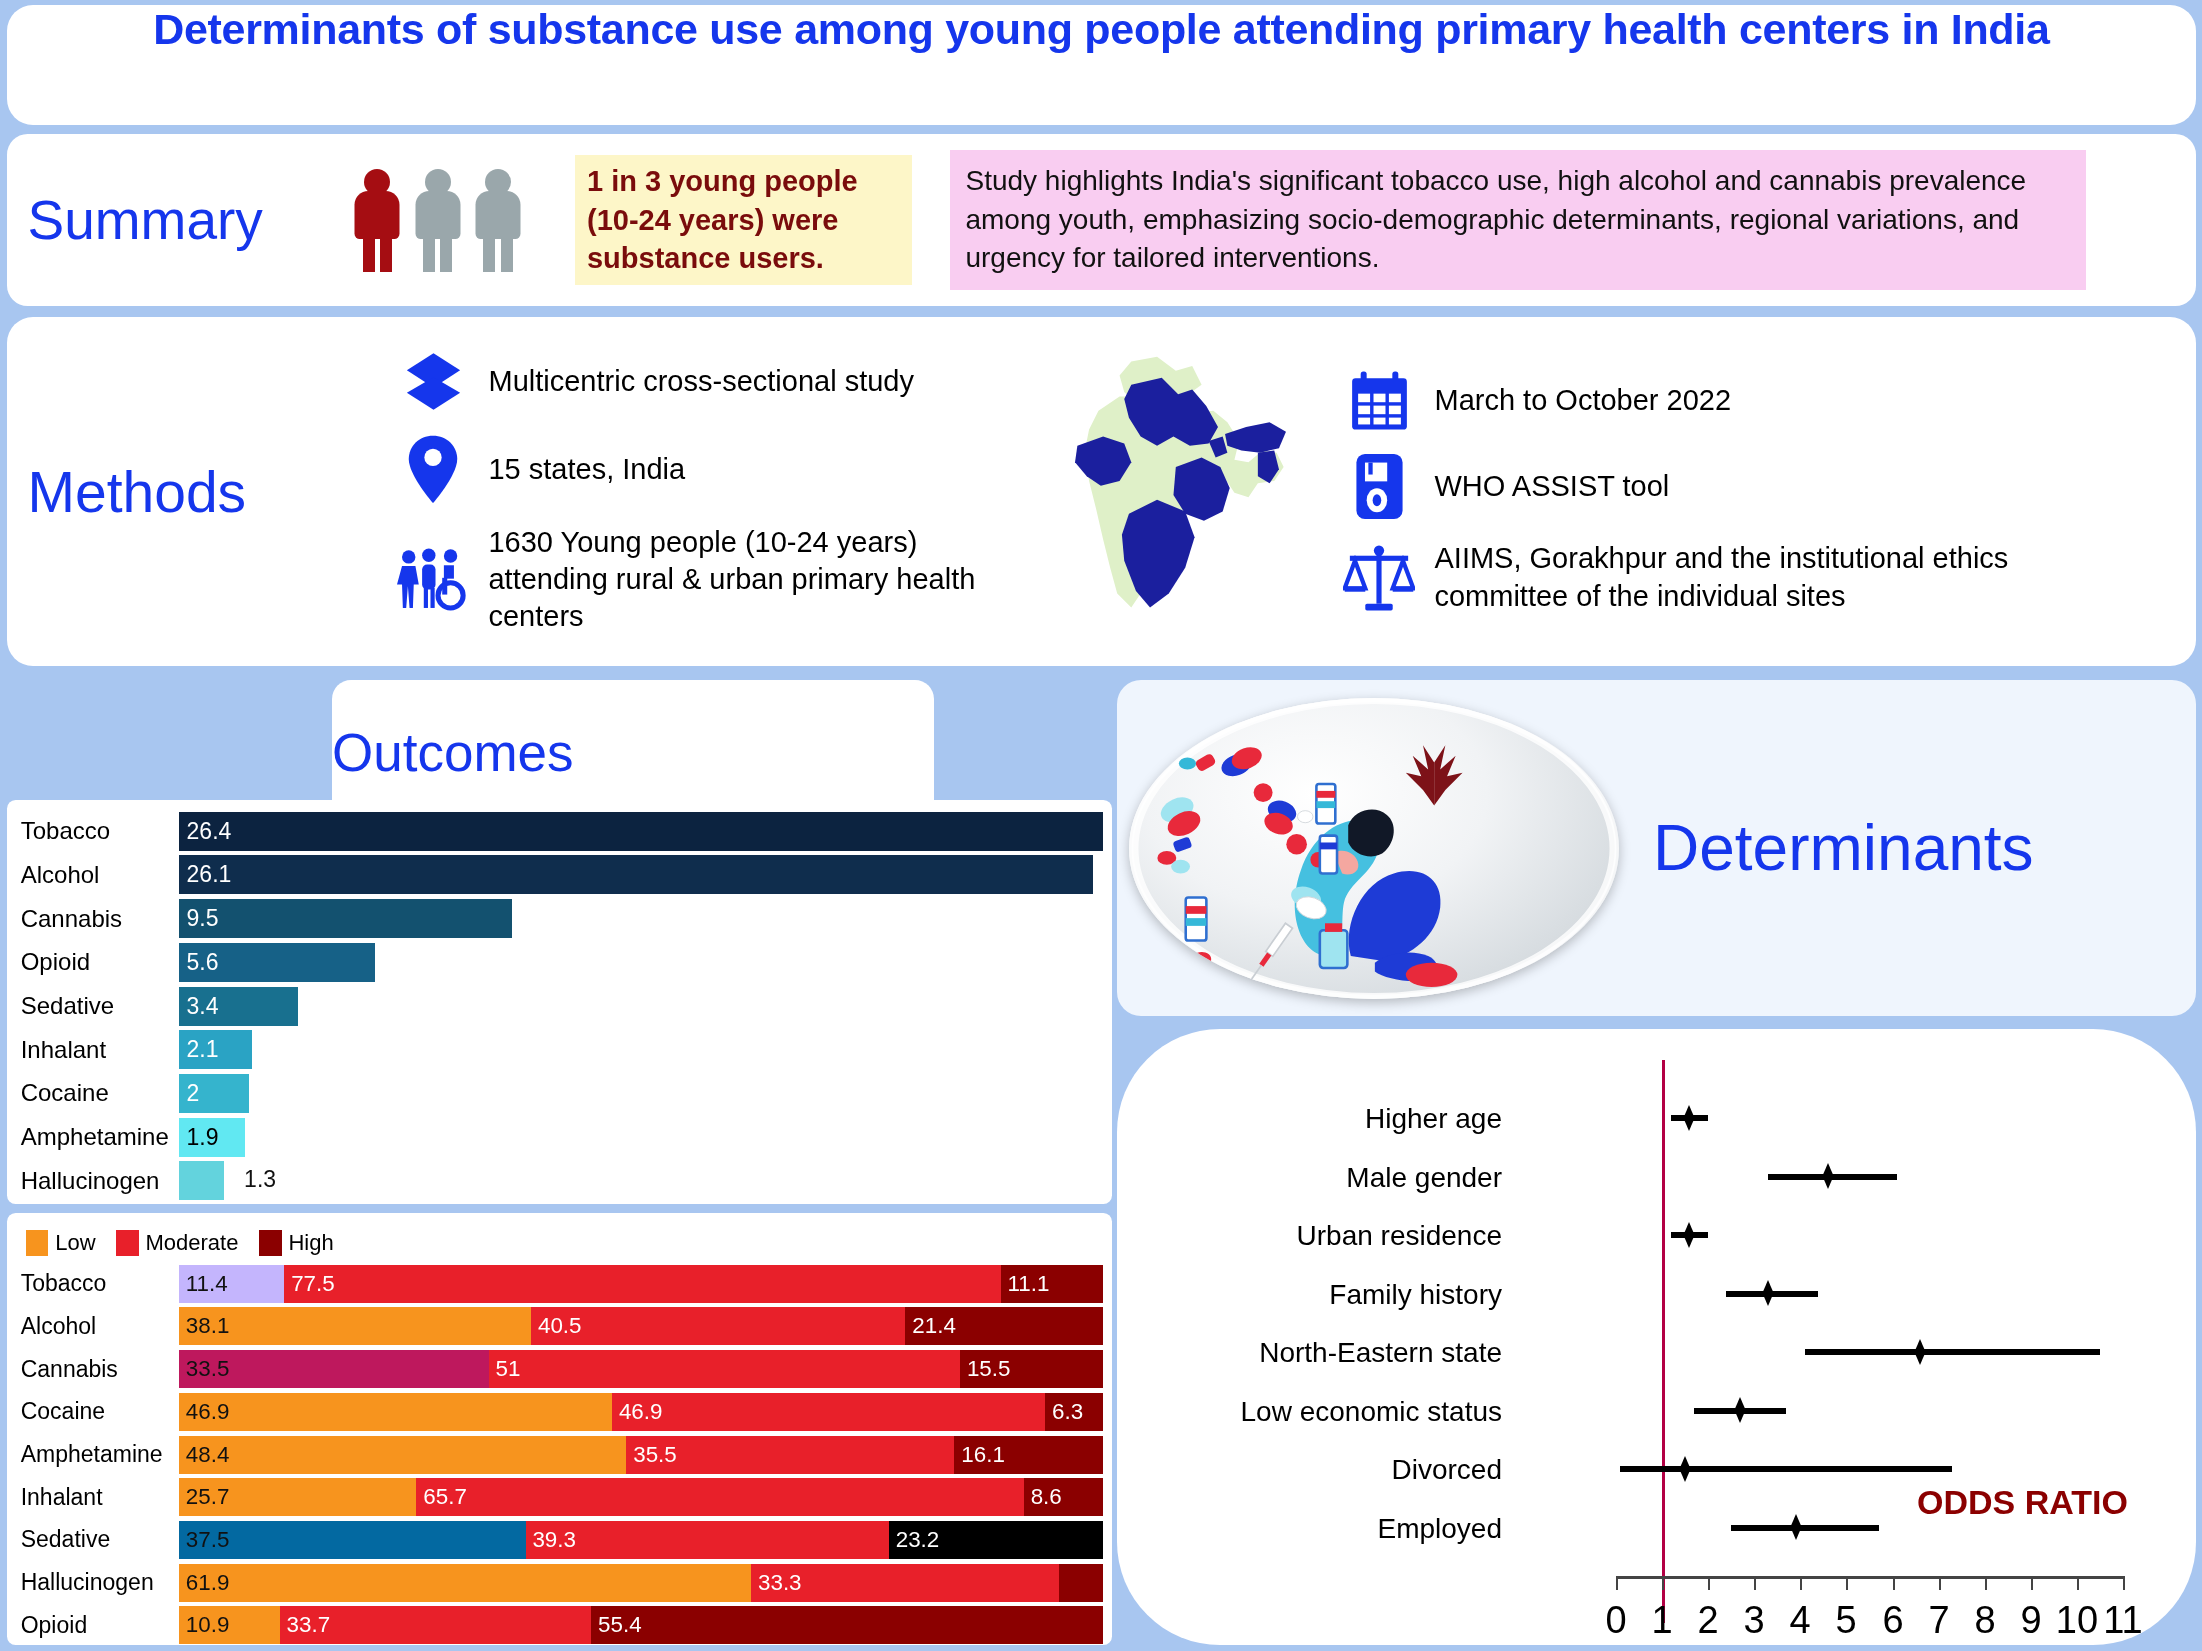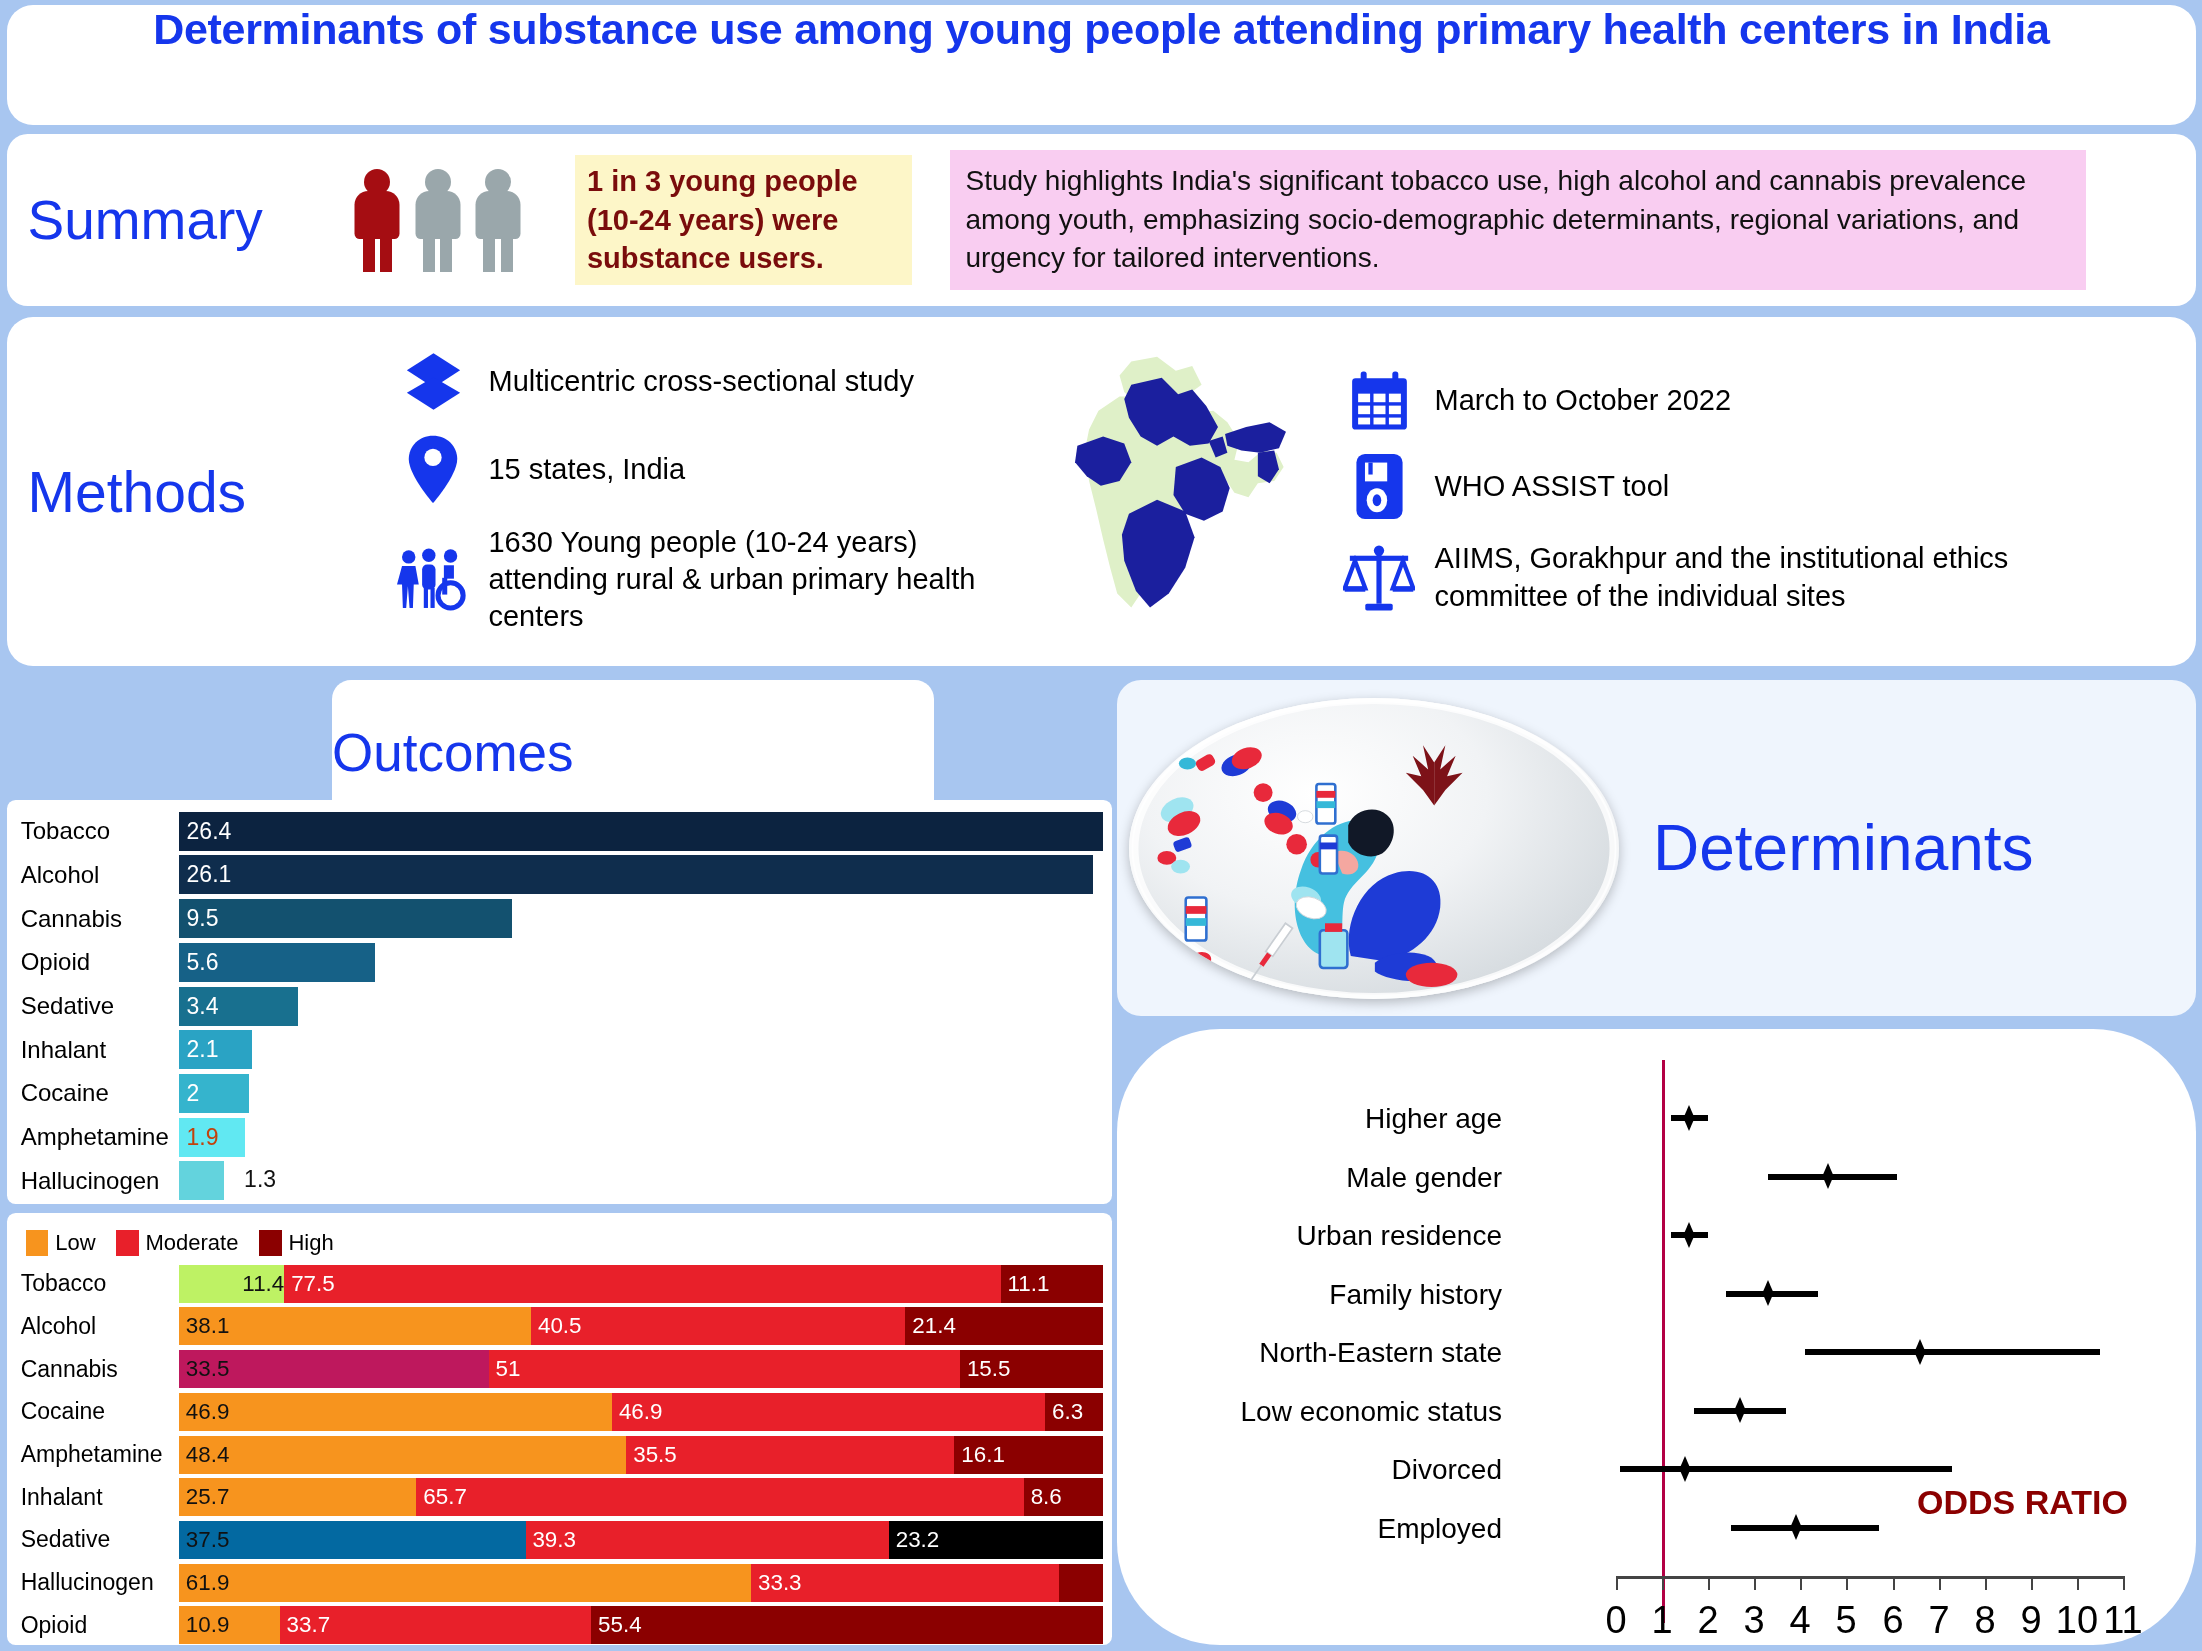--- a/index.html
+++ b/index.html
@@ -98,21 +98,21 @@
   
   #bar-chart-card {
     left: 6.9px; top: 800px; width: 1105px; height: 404px;
     border-radius: 8.6px; padding: 10.3px 8.6px 8.6px 0;
   }
   .bar-row { display: flex; align-items: center; height: 42px; margin-bottom: 1.7px; }
   .bar-label { width: 172px; flex: none; font-size: 24px; color: #000; padding-left: 13.8px; }
   .bar-track { flex: 1; position: relative; height: 39px; }
   .bar-fill { height: 39px; display: flex; align-items: center; }
   .bar-val { font-size: 23px; color: #fff; margin-left: 7.7px; white-space: nowrap; }
-  .bar-val.dark { color: #c2410c; }
+  .bar-val.dark { color: #000000; }
   .bar-val.outside { position: absolute; color: #111; }
 
   
   #stacked-card {
     left: 6.9px; top: 1213px; width: 1105px; height: 432px;
     border-radius: 8.6px; padding: 10.3px 8.6px 5.2px 0;
   }
   #stacked-legend { display: flex; align-items: center; gap: 6.9px; padding-left: 19px; height: 40px; }
   .legend-item { display: flex; align-items: center; gap: 6.9px; margin-right: 13.8px; }
   .legend-swatch { width: 22.4px; height: 26px; flex: none; }
@@ -442,21 +442,21 @@
         </div>
         <div class="legend-item">
           <div class="legend-swatch" style="background: rgb(139, 0, 0);"></div>
           <div class="legend-text">High</div>
         </div>
       </div>
     <div id="stacked-rows">
         <div class="st-row">
           <div class="st-label">Tobacco</div>
           <div class="st-track">
-            <div class="st-seg low" style="width: 11.4%; background: #bef264; justify-content: flex-end;">
+            <div class="st-seg low" style="width: 11.4%; background: #c4b5fd;">
               <span>11.4</span>
             </div>
             <div class="st-seg mod" style="width: 77.5%; background: rgb(232, 32, 42);">
               <span>77.5</span>
             </div>
             <div class="st-seg high" style="width: 11.1%; background: rgb(139, 0, 0);">
               <span>11.1</span>
             </div>
           </div>
         </div>

